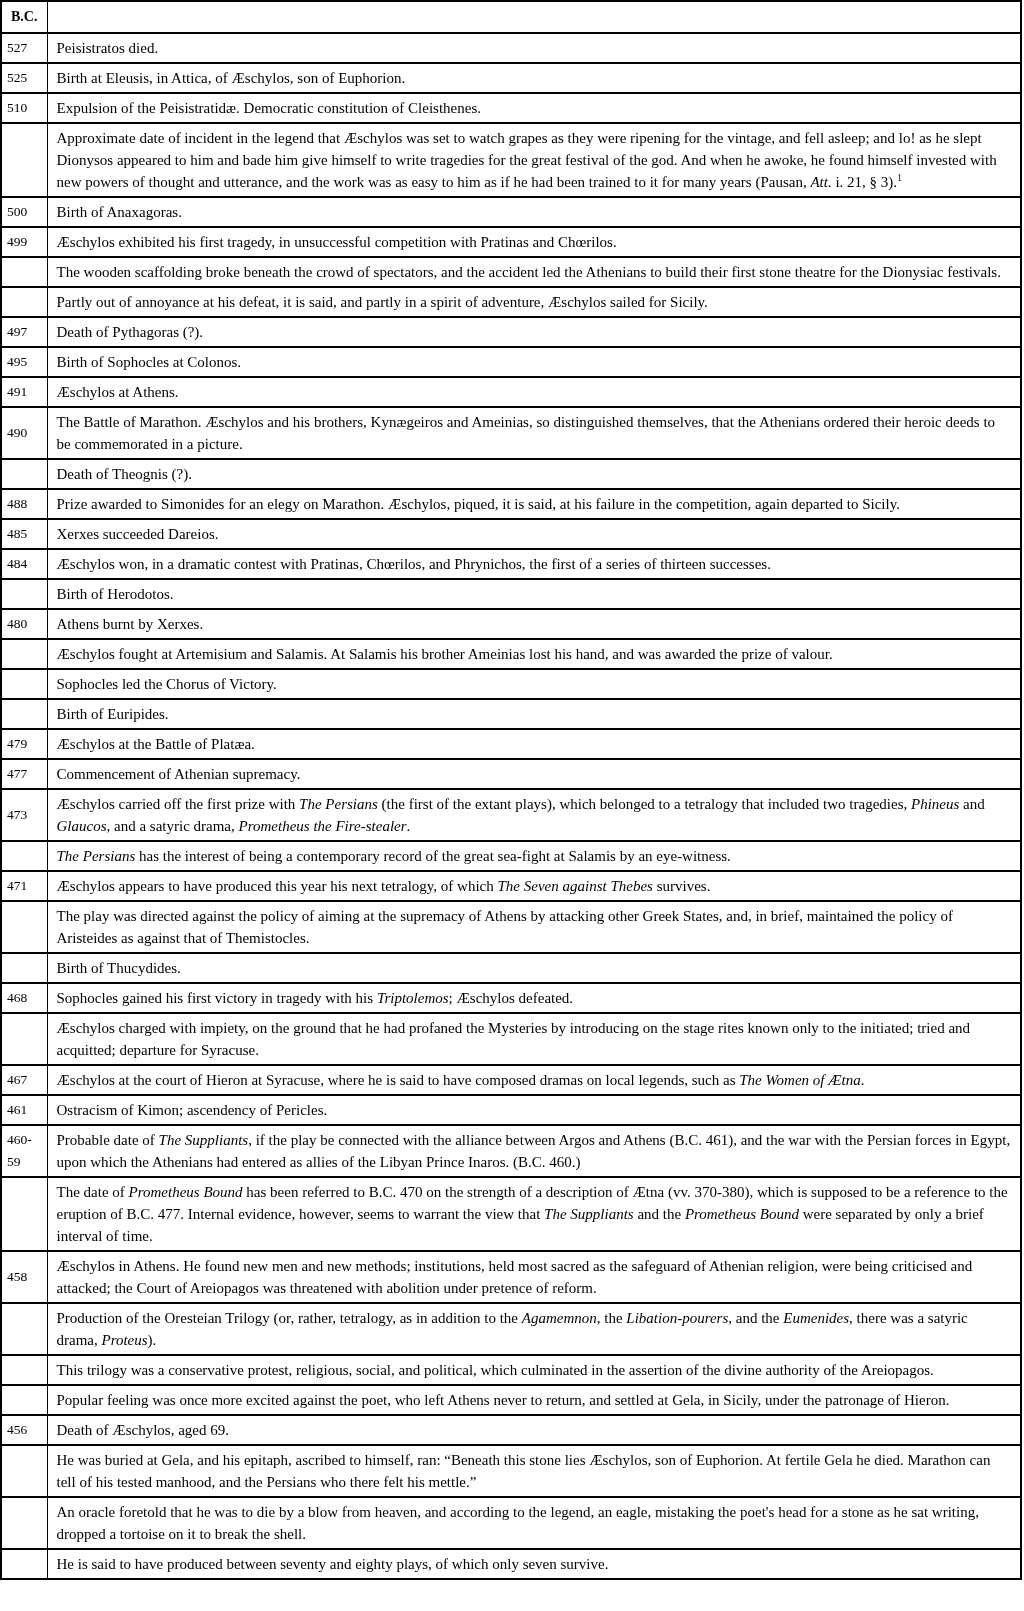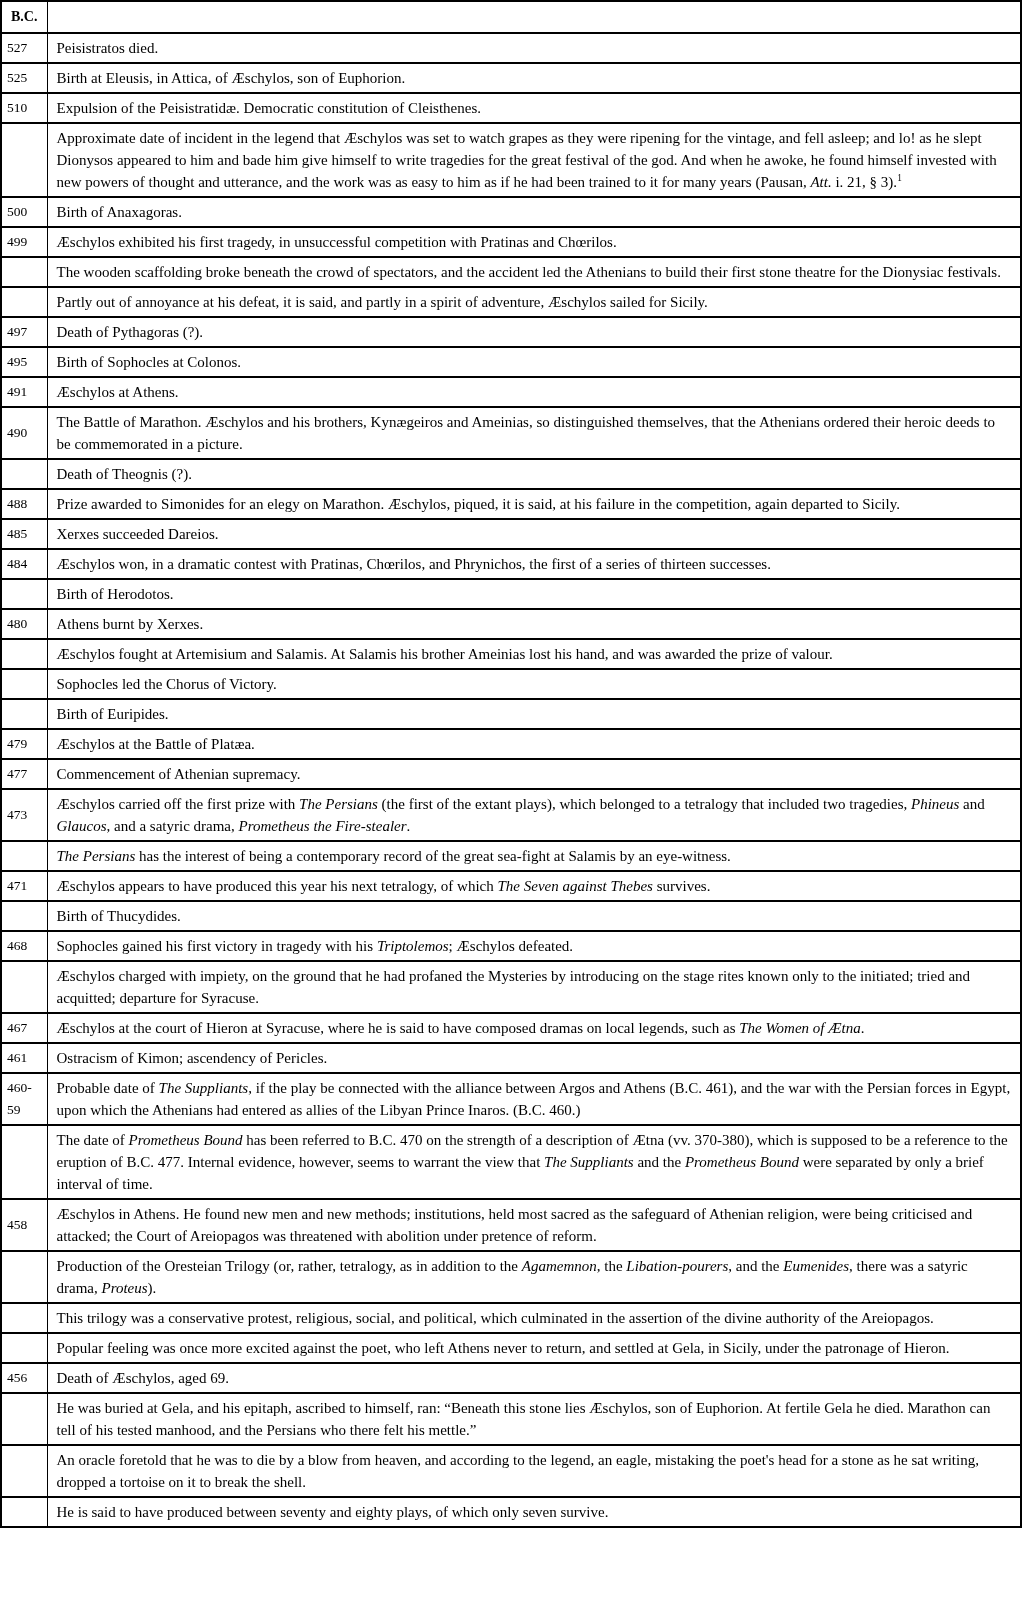--- a/index.html
+++ b/index.html
@@ -172,20 +172,24 @@
       <tr>
         <td class="year-cell"></td>
         <td class="event-cell"><i>The Persians</i> has the interest of being a contemporary record of the great sea-fight at Salamis by an eye-witness.</td>
       </tr>
       <tr>
         <td class="year-cell">471</td>
         <td class="event-cell">Æschylos appears to have produced this year his next tetralogy, of which <i>The Seven against Thebes</i> survives.</td>
       </tr>
       <tr>
         <td class="year-cell"></td>
+        <td class="event-cell">The play was directed against the policy of aiming at the supremacy of Athens by attacking other Greek States, and, in brief, maintained the policy of Aristeides as against that of Themistocles.</td>
+      </tr>
+      <tr>
+        <td class="year-cell"></td>
         <td class="event-cell">Birth of Thucydides.</td>
       </tr>
       <tr>
         <td class="year-cell">468</td>
         <td class="event-cell">Sophocles gained his first victory in tragedy with his <i>Triptolemos</i>; Æschylos defeated.</td>
       </tr>
       <tr>
         <td class="year-cell"></td>
         <td class="event-cell">Æschylos charged with impiety, on the ground that he had profaned the Mysteries by introducing on the stage rites known only to the initiated; tried and acquitted; departure for Syracuse.</td>
       </tr>

